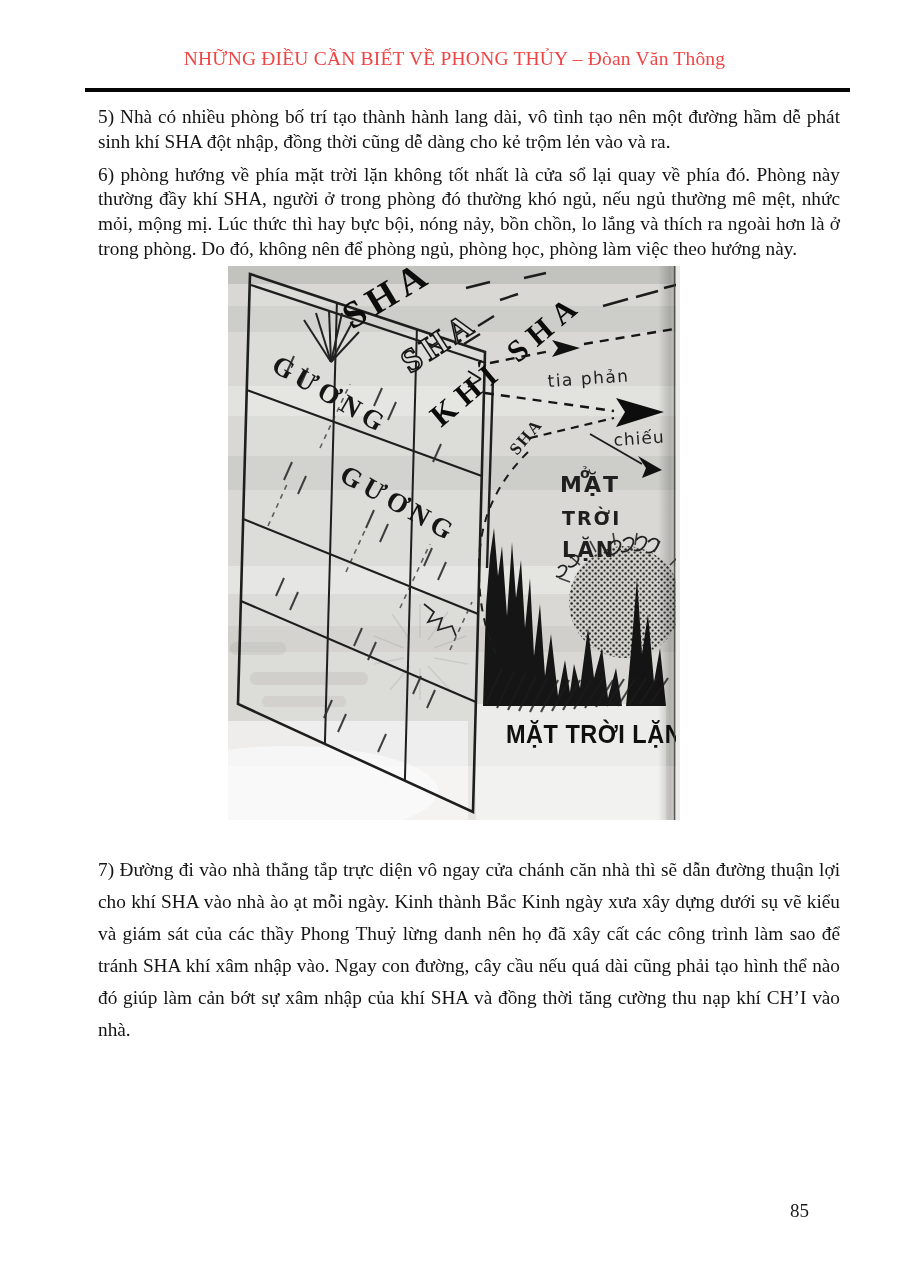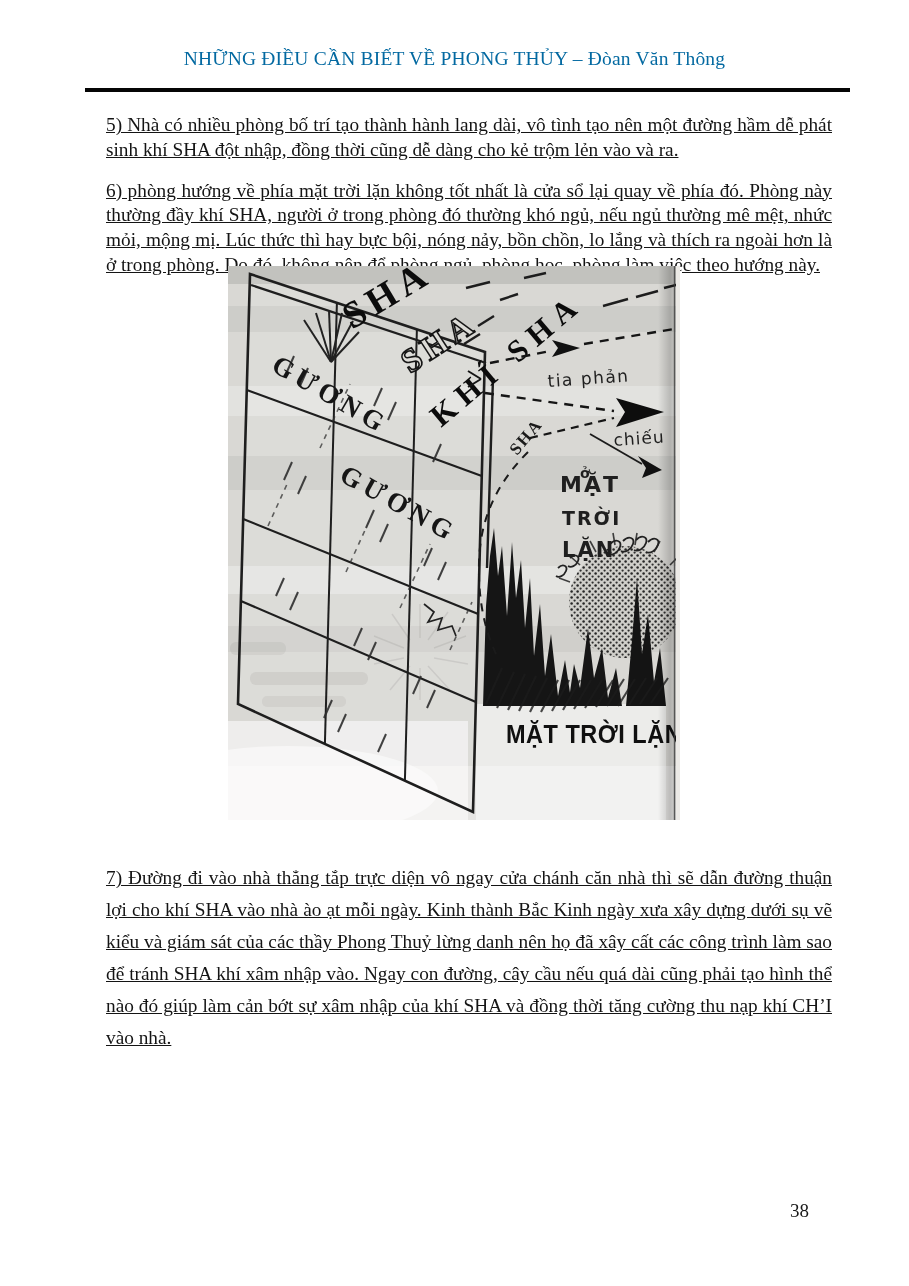--- a/index.html
+++ b/index.html
@@ -7,32 +7,32 @@
     position:relative;
     width:909px;height:1286px;
     background:#ffffff;
     font-family:"Liberation Serif","DejaVu Serif",serif;
     color:#111;
     overflow:hidden;
   }
   .running-title{
     position:absolute;top:48px;left:0;width:909px;
     text-align:center;
-    font-size:19.5px;letter-spacing:.2px;color:#0369a1;
+    font-size:19.5px;letter-spacing:.2px;color:#ef4444;
   }
   .header-rule{
     position:absolute;top:88px;left:85px;width:765px;height:4px;
     background:#050505;
   }
   .textblock{
     position:absolute;left:90px;width:758px;
     font-size:19.3px;line-height:24.8px;
     text-align:justify;color:#141414;
   }
-  .textblock p{margin:16px;padding:0;text-decoration:underline;}
+  .textblock p{margin:8px;padding:0;}
   .textblock.lower{line-height:32px;}
   .figure-wrap{
     position:absolute;left:228px;top:266px;width:452px;height:554px;
   }
   .pageno{
     position:absolute;left:790px;top:1200px;width:60px;
     font-size:19px;color:#1a1a1a;
   }
   svg text{user-select:none;}
 </style>
@@ -243,15 +243,15 @@
         <line x1="446.5" y1="0" x2="446.5" y2="554" stroke="#3c3c3c" stroke-width="1.4" opacity="0.8"></line>
         <rect x="448" y="0" width="4" height="554" fill="#eceae6"></rect>
       </g>
     </svg>
   </div>
 
   <div class="textblock lower" style="top:846px;">
     <p>7) Đường đi vào nhà thẳng tắp trực diện vô ngay cửa chánh căn nhà thì sẽ dẫn đường thuận lợi cho khí SHA vào nhà ào ạt mỗi ngày. Kinh thành Bắc Kinh ngày xưa xây dựng dưới sụ vẽ kiểu và giám sát của các thầy Phong Thuỷ lừng danh nên họ đã xây cất các công trình làm sao để tránh SHA khí xâm nhập vào. Ngay con đường, cây cầu nếu quá dài cũng phải tạo hình thể nào đó giúp làm cản bớt sự xâm nhập của khí SHA và đồng thời tăng cường thu nạp khí CH’I vào nhà.</p>
   </div>
 
-  <div class="pageno">38</div>
+  <div class="pageno">85</div>
 
 </div>
 
 </body></html>

